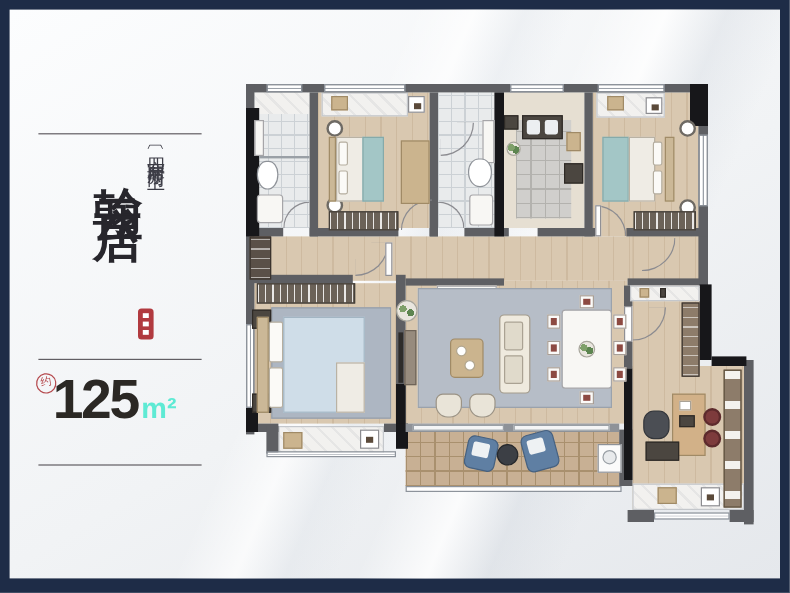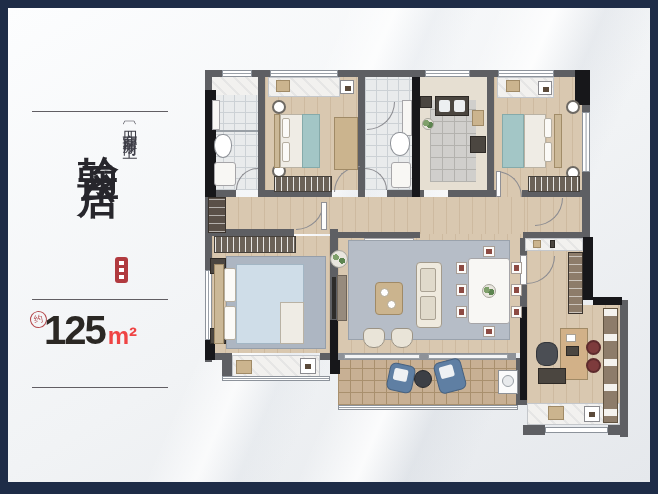--- a/index.html
+++ b/index.html
@@ -19,22 +19,22 @@
   #tagline{position:absolute;writing-mode:vertical-rl;text-orientation:upright;
          font-family:"DejaVu Serif","Liberation Serif",serif;
          font-size:15px;letter-spacing:3px;color:#3c3c46;}
   #seal{position:absolute;width:13px;height:26px;background:#b13a3f;border-radius:3px;}
   #seal::after{content:"";position:absolute;left:4px;top:4px;width:5px;height:4px;background:#fff;
          box-shadow:0 7px 0 #fff,0 14px 0 #fff;}
   #approx{position:absolute;width:15px;height:15px;border:1px solid #b5494d;border-radius:50%;
          color:#b5494d;font-size:9px;line-height:15px;text-align:center;transform:rotate(-10deg);
          font-family:"DejaVu Serif",serif;}
   #arearow{position:absolute;display:flex;align-items:baseline;}
-  #areanum{font-weight:700;font-size:40px;letter-spacing:-2px;color:#2b2824;line-height:.82;}
-  #areaunit{font-weight:700;font-size:24px;color:#ef4444;margin-left:3px;}
+  #areanum{font-weight:700;font-size:46px;letter-spacing:-2px;color:#2b2824;line-height:.82;}
+  #areaunit{font-weight:700;font-size:24px;color:#5eead4;margin-left:3px;}
   #arealabel{position:absolute;font-size:11px;letter-spacing:12.5px;color:#35312f;white-space:nowrap;}
   
   #plan{position:absolute;left:188px;top:62px;width:452px;height:380px;}
   #plan .abs{position:absolute;box-sizing:border-box;}
   .w{background:#5e5f63;}
   .wb{background:#17171a;}
   .win{background:linear-gradient(#fff 38%,#9aa0a8 46%,#9aa0a8 56%,#fff 62%);border:1px solid #8d939b;}
   .winv{background:linear-gradient(90deg,#fff 38%,#9aa0a8 46%,#9aa0a8 56%,#fff 62%);border:1px solid #8d939b;}
   .wood{background-color:#d9c8b0;background-image:repeating-linear-gradient(90deg,rgba(160,130,95,.20) 0 1px,transparent 1px 13px);}
   .tile{background-color:#e9ebec;background-image:repeating-linear-gradient(0deg,#ccd1d5 0 1px,transparent 1px 11px),repeating-linear-gradient(90deg,#ccd1d5 0 1px,transparent 1px 11px);}

